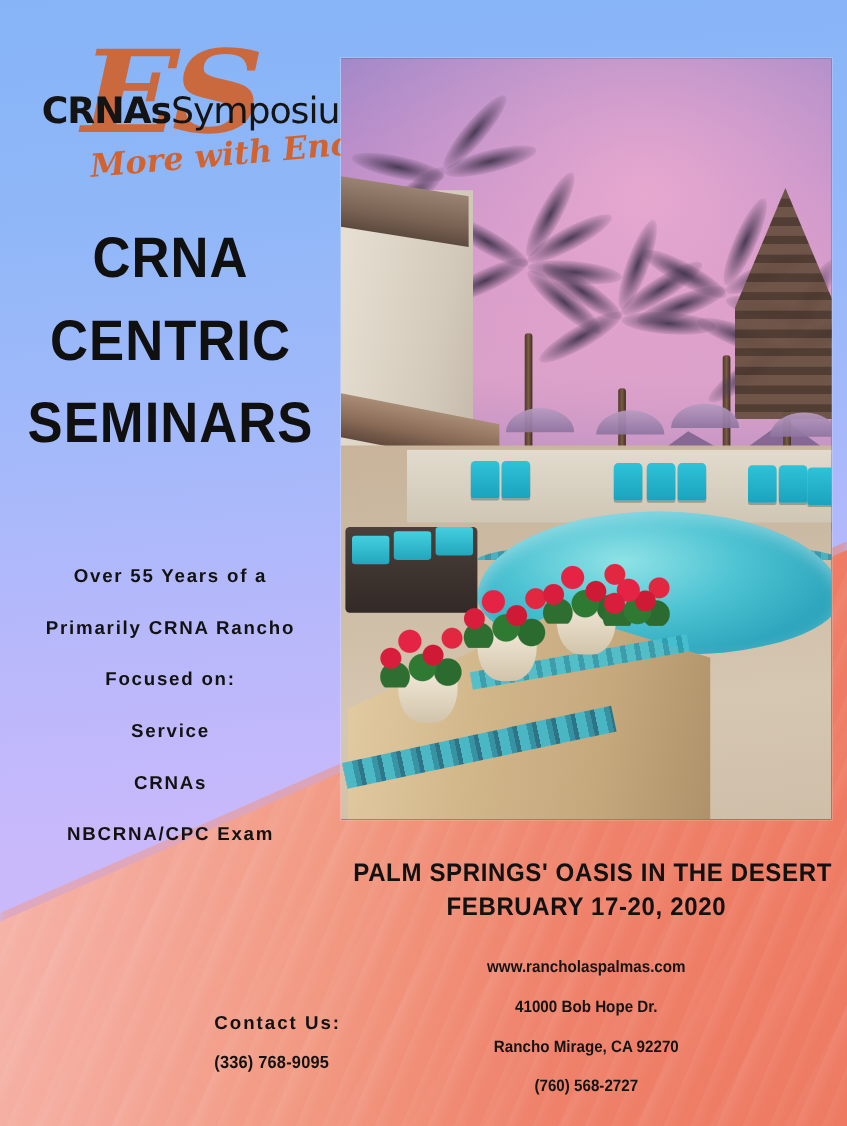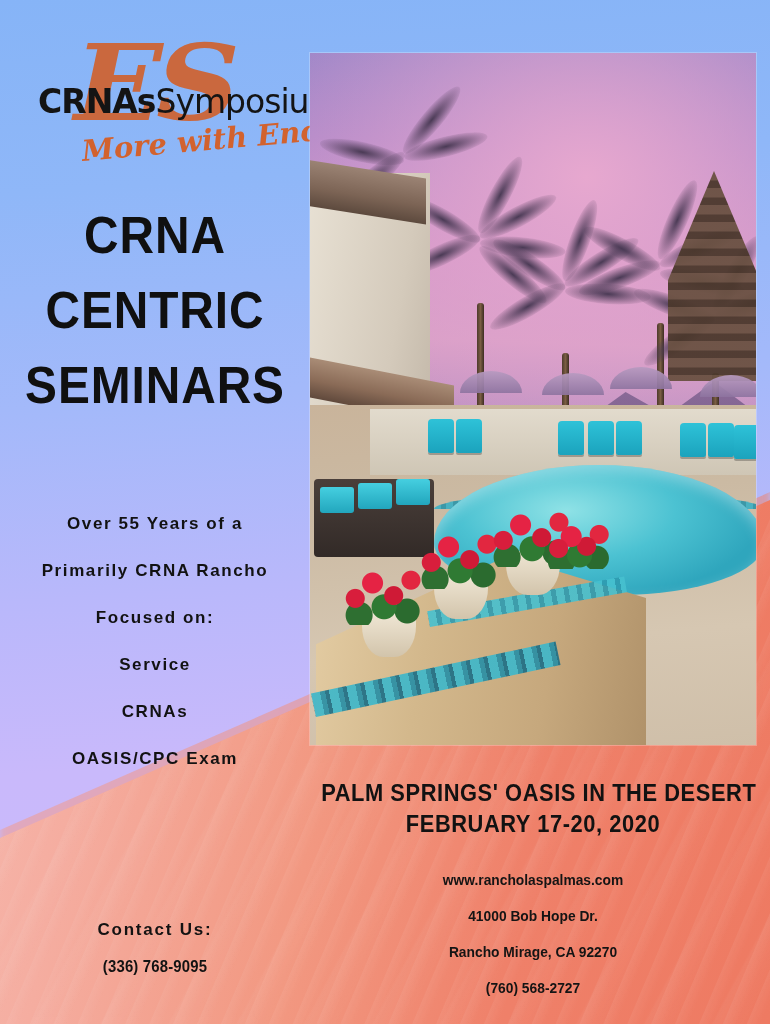--- a/index.html
+++ b/index.html
@@ -163,21 +163,21 @@
     letter-spacing: 1.6px;
     color: #121212;
   }
   .left-copy div { white-space: nowrap; }
 
   .contact-block {
     position: absolute;
     left: 0;
     top: 915px;
     width: 310px;
-    text-align: center;
+    text-align: right;
     font-family: "Liberation Sans Narrow", "Liberation Sans", sans-serif;
     color: #121212;
   }
   .contact-label {
     font-weight: 700;
     font-size: 17px;
     letter-spacing: 1.8px;
     line-height: 30px;
   }
   .contact-phone {
@@ -474,21 +474,21 @@
     <div>CENTRIC</div>
     <div>SEMINARS</div>
   </div>
 
   <div class="left-copy">
     <div>Over 55 Years of a</div>
     <div>Primarily CRNA Rancho</div>
     <div>Focused on:</div>
     <div>Service</div>
     <div>CRNAs</div>
-    <div>OASIS/CPC Exam</div>
+    <div>NBCRNA/CPC Exam</div>
   </div>
 
   <div class="contact-block">
     <div class="contact-label">Contact Us:</div>
     <div class="contact-phone">(336) 768-9095</div>
   </div>
 
   <div class="photo">
     <div class="sky"></div>
     <div class="mountain"></div>

